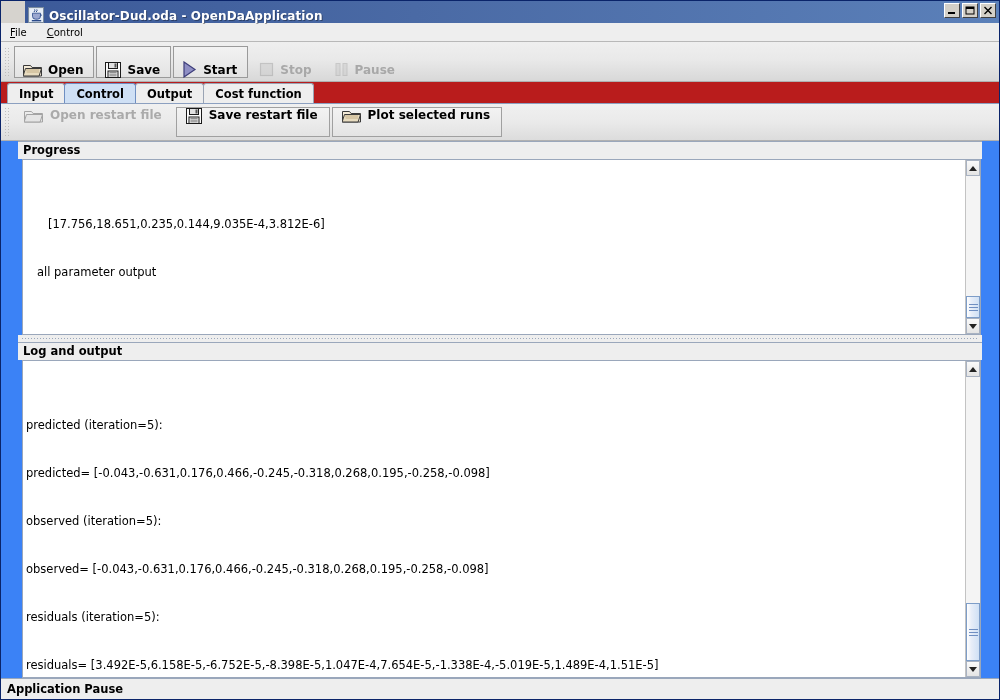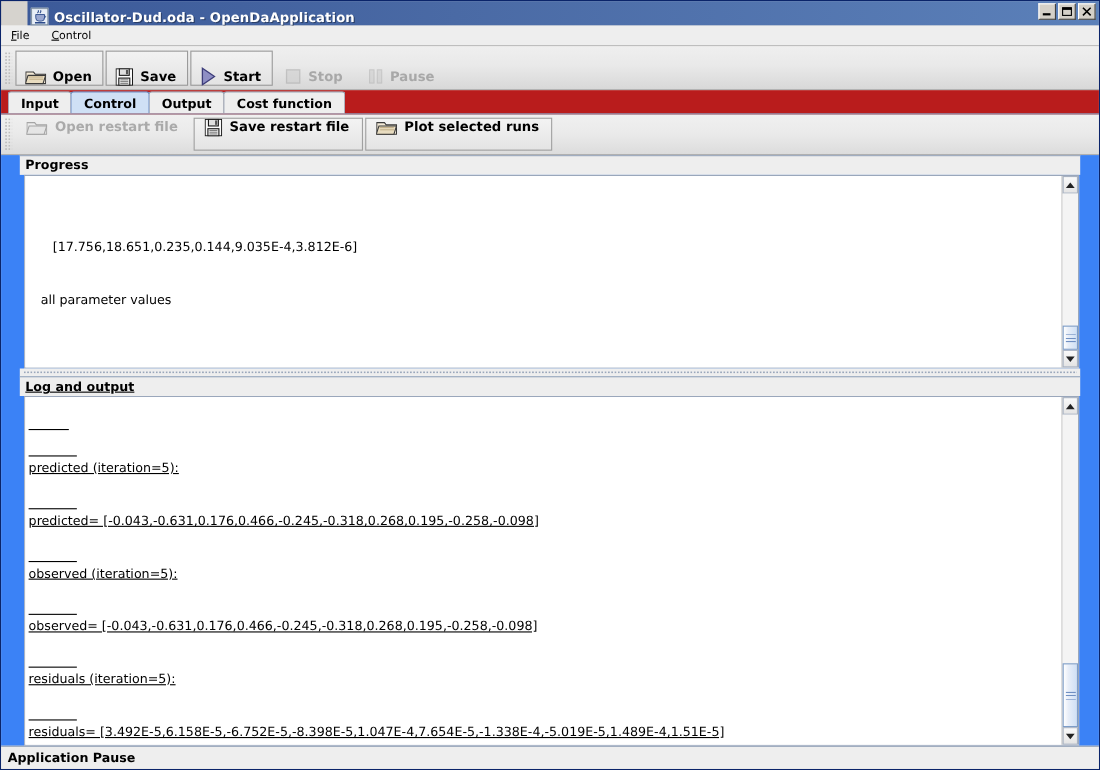--- a/index.html
+++ b/index.html
@@ -416,21 +416,21 @@
   </div>
 
   <div class="content">
 
     <div class="panel" style="flex:0 0 194px;">
       <div class="panel-title">Progress</div>
       <div class="panel-body">
         <div class="textarea">
           <div class="clip-top">
             <div class="line">      [17.756,18.651,0.235,0.144,9.035E-4,3.812E-6]</div>
-            <div class="line">   all parameter values</div>
+            <div class="line">   all parameter output</div>
             
             
             
             
             
             
             
             
           </div>
         </div>
@@ -447,21 +447,21 @@
               <span class="tri tri-down"></span>
             </div>
         </div>
       </div>
     </div>
 
     <div class="splitter">
         <span class="dots"></span>
       </div>
 
-    <div class="panel" style="flex:1 1 auto;text-decoration:underline;">
+    <div class="panel" style="flex:1 1 auto;">
       <div class="panel-title">Log and output</div>
       <div class="panel-body">
         <div class="textarea">
           <div class="clip-top">
             <div class="line">predicted (iteration=5):</div>
             <div class="line">predicted= [-0.043,-0.631,0.176,0.466,-0.245,-0.318,0.268,0.195,-0.258,-0.098]</div>
             <div class="line">observed (iteration=5):</div>
             <div class="line">observed= [-0.043,-0.631,0.176,0.466,-0.245,-0.318,0.268,0.195,-0.258,-0.098]</div>
             <div class="line">residuals (iteration=5):</div>
             <div class="line">residuals= [3.492E-5,6.158E-5,-6.752E-5,-8.398E-5,1.047E-4,7.654E-5,-1.338E-4,-5.019E-5,1.489E-4,1.51E-5]</div>

